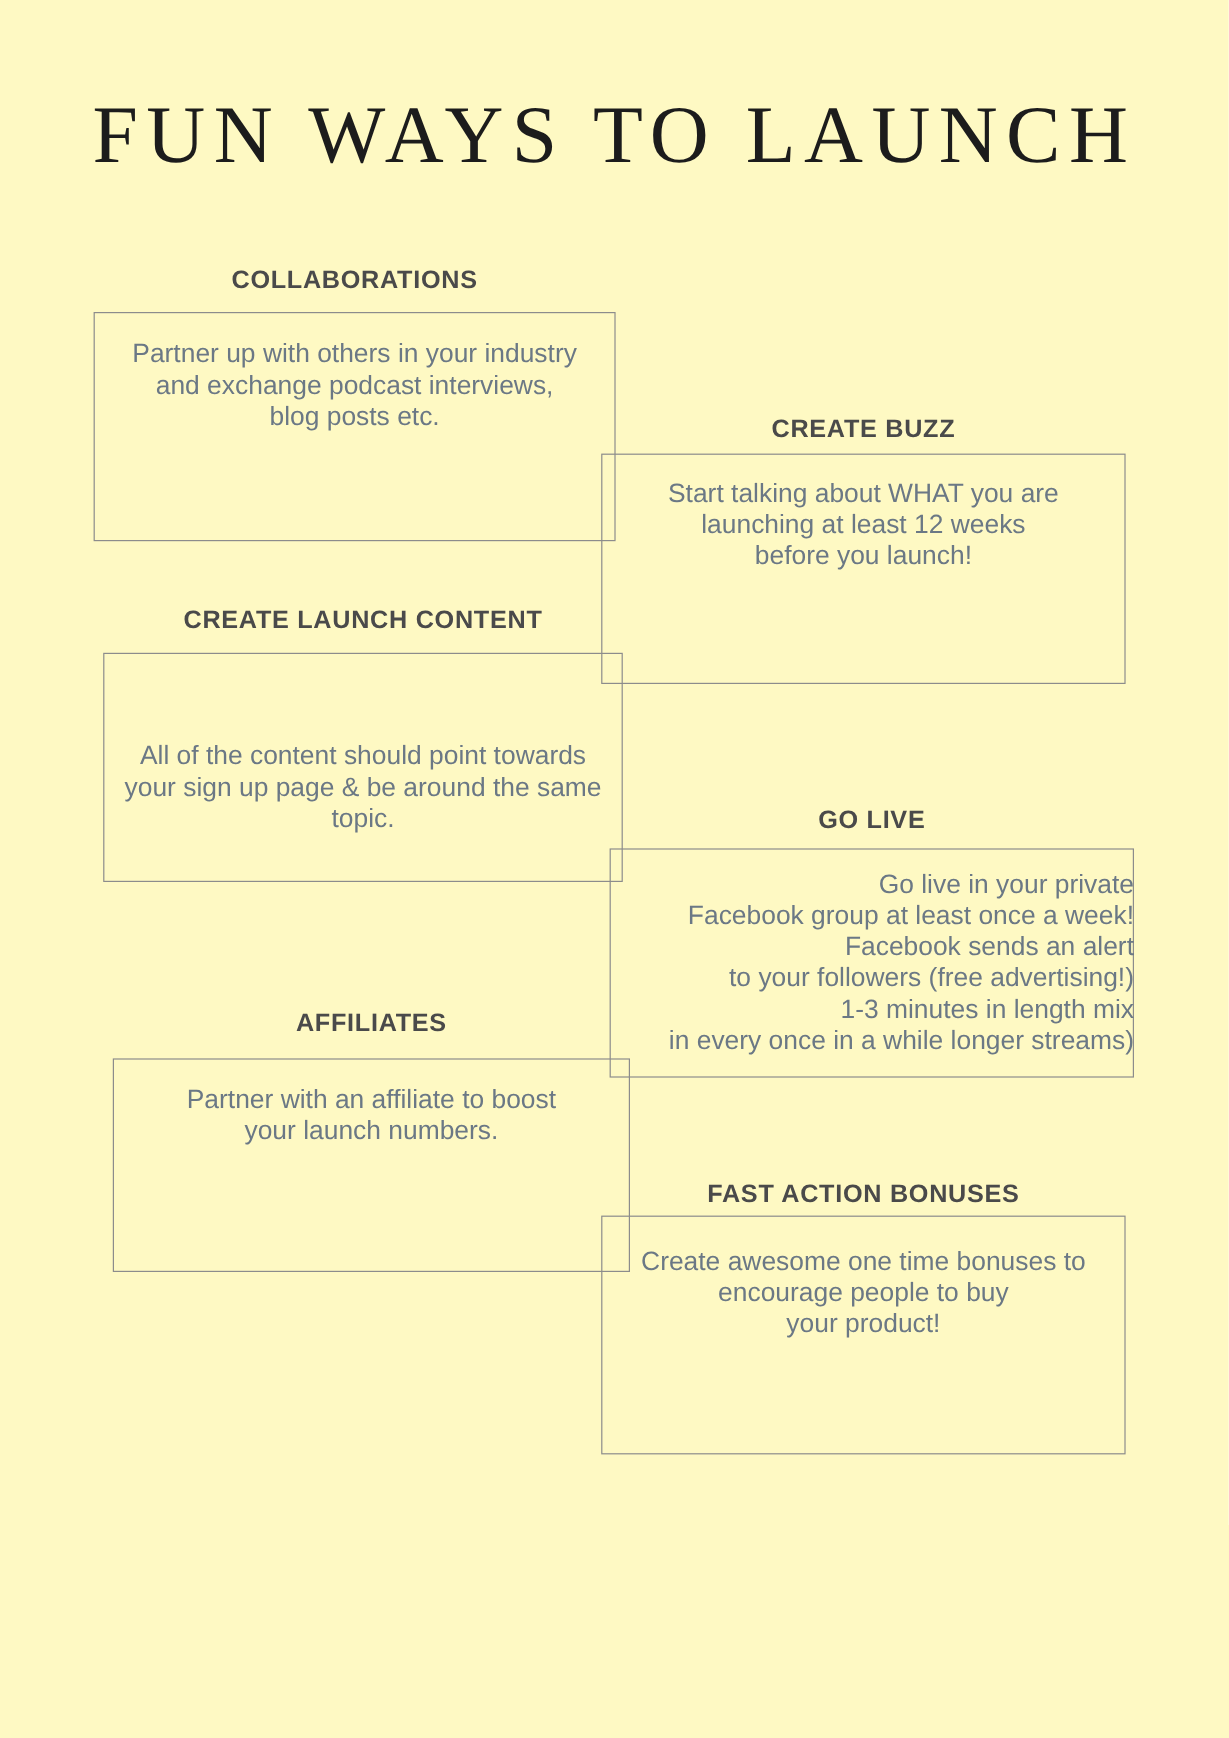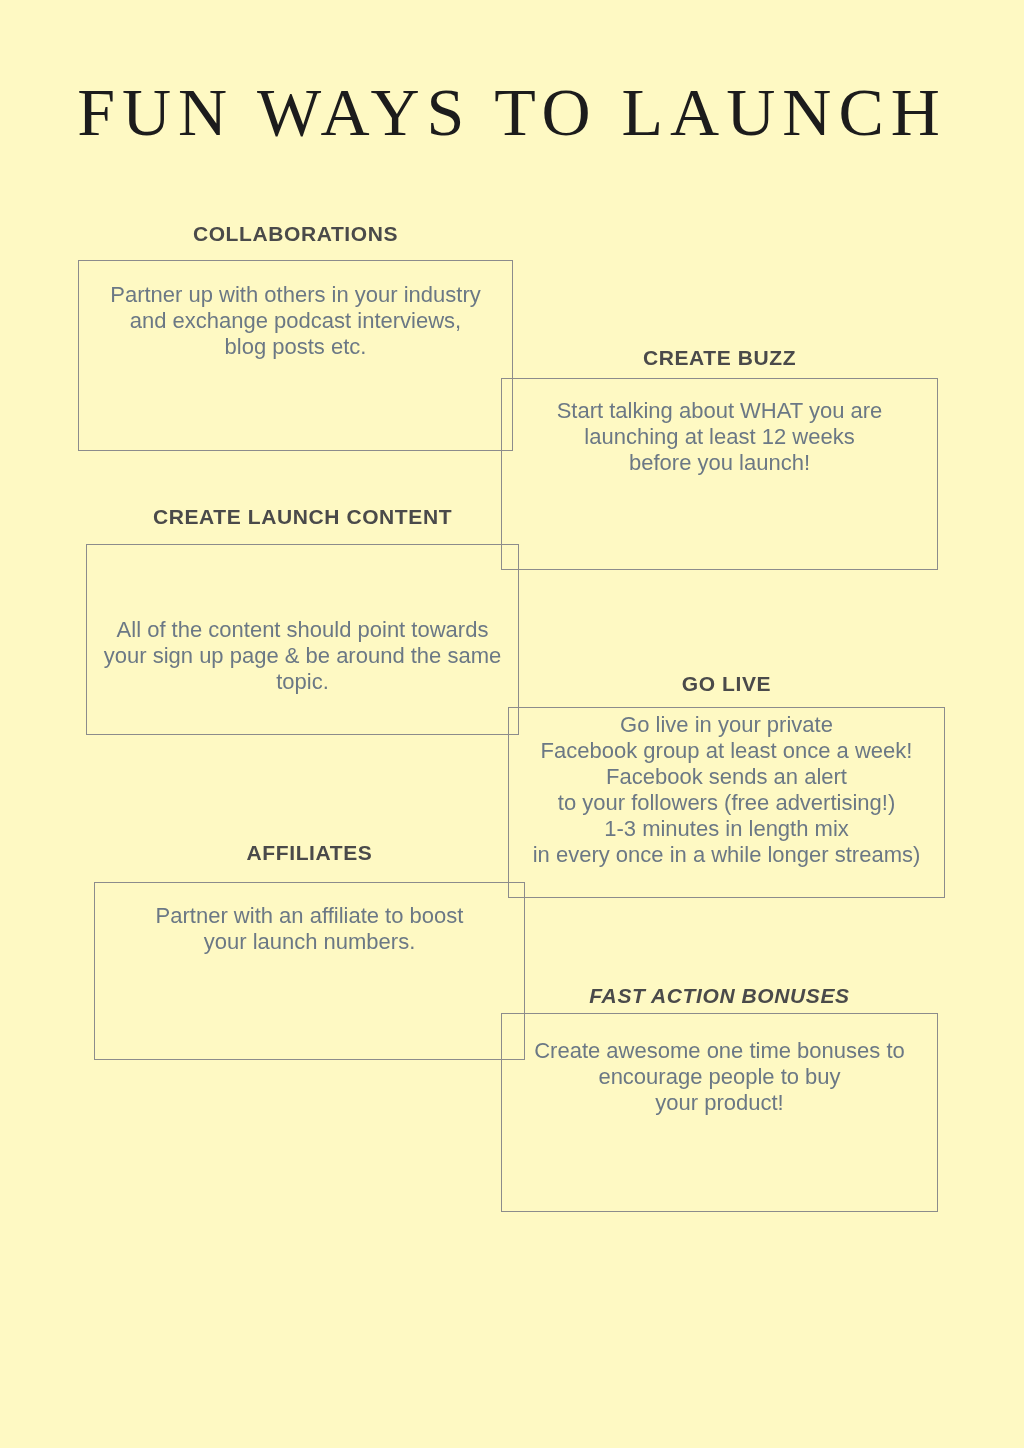--- a/index.html
+++ b/index.html
@@ -102,37 +102,37 @@
     <div class="section-heading" style="top:0px;">CREATE LAUNCH CONTENT</div>
     <div class="section-box" style="left:0px; top:39px; width:433px; height:191px;"></div>
     <div class="section-body" style="top:72px;margin-top:40px;">All of the content should point towards
 your sign up page &amp; be around the same
 topic.</div>
   </div>
 
   <div class="section" style="left:508px; top:672px; width:437px; height:226px;">
     <div class="section-heading" style="top:0px;">GO LIVE</div>
     <div class="section-box" style="left:0px; top:35px; width:437px; height:191px;"></div>
-    <div class="section-body" style="top:40px;">Go live in your private
+    <div class="section-body" style="top:52px;text-align:right;">Go live in your private
 Facebook group at least once a week!
 Facebook sends an alert
 to your followers (free advertising!)
 1-3 minutes in length mix
 in every once in a while longer streams)</div>
   </div>
 
   <div class="section" style="left:94px; top:841px; width:431px; height:219px;">
     <div class="section-heading" style="top:0px;">AFFILIATES</div>
     <div class="section-box" style="left:0px; top:41px; width:431px; height:178px;"></div>
     <div class="section-body" style="top:62px;">Partner with an affiliate to boost
 your launch numbers.</div>
   </div>
 
   <div class="section" style="left:501px; top:984px; width:437px; height:228px;">
-    <div class="section-heading" style="top:0px;font-style:italic;">FAST ACTION BONUSES</div>
+    <div class="section-heading" style="top:0px;">FAST ACTION BONUSES</div>
     <div class="section-box" style="left:0px; top:29px; width:437px; height:199px;"></div>
     <div class="section-body" style="top:54px;">Create awesome one time bonuses to
 encourage people to buy
 your product!</div>
   </div>
 
 
 </div>
 
 </body></html>

